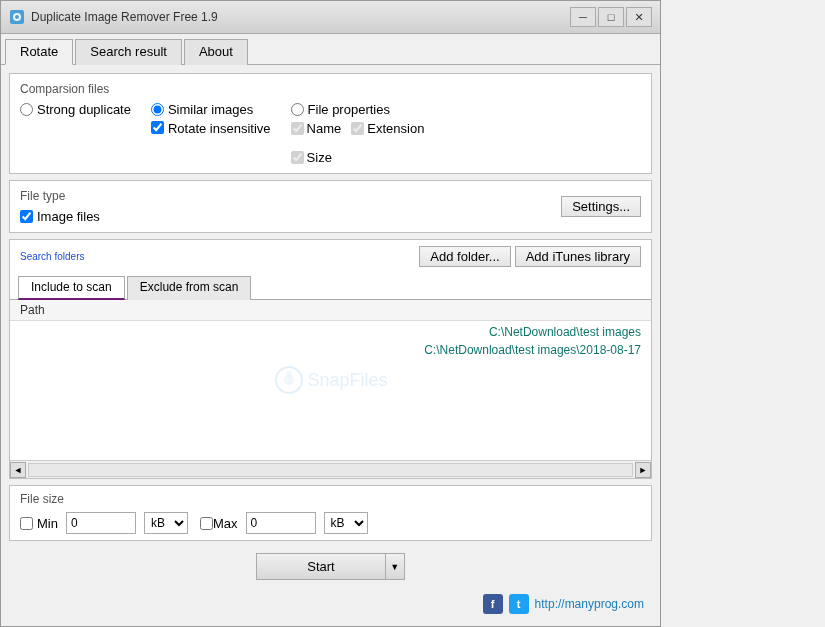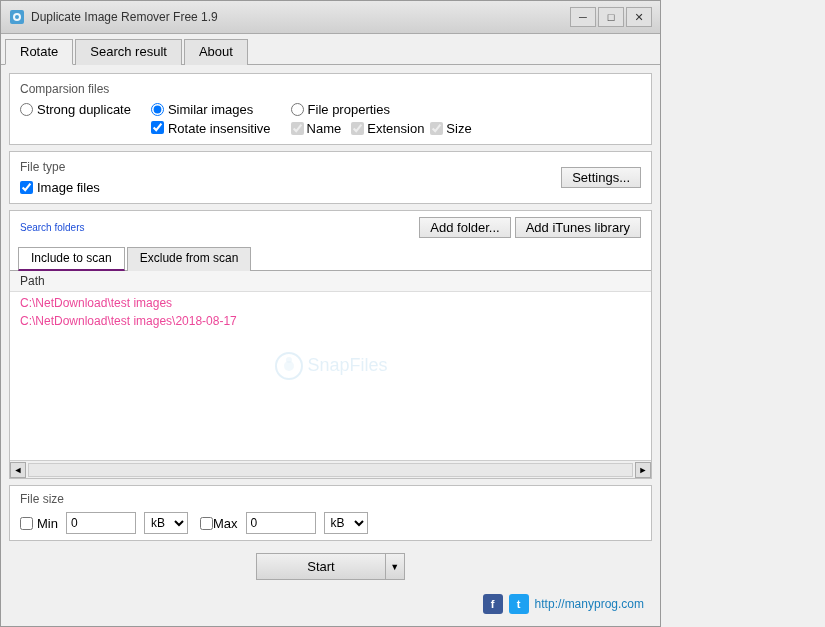--- a/index.html
+++ b/index.html
@@ -120,22 +120,22 @@
     }
     .sub-option {
       display: flex;
       align-items: center;
       gap: 4px;
       margin-top: 4px;
       margin-left: 0px;
     }
     .file-props-options {
       display: flex;
-      flex-direction: row;
-      gap: 6px;
+      flex-direction: column;
+      gap: 14px;
       margin-top: 4px;
     }
     .file-props-row {
       display: flex;
       gap: 10px;
     }
     input[type="radio"], input[type="checkbox"] {
       cursor: pointer;
       margin: 0;
     }
@@ -224,21 +224,22 @@
       font-size: 12px;
       font-weight: normal;
       color: #333;
     }
     .folders-list {
       padding: 2px 10px;
     }
     .folder-row {
       padding: 2px 0;
       font-size: 12px;
-      color: #ec4899;
+      color: #0f766e;
+      text-align: right;
     }
 
     .watermark {
       position: absolute;
       top: 50%;
       left: 50%;
       transform: translate(-50%, -50%);
       opacity: 0.15;
       font-size: 20px;
       color: #4a9fd4;

